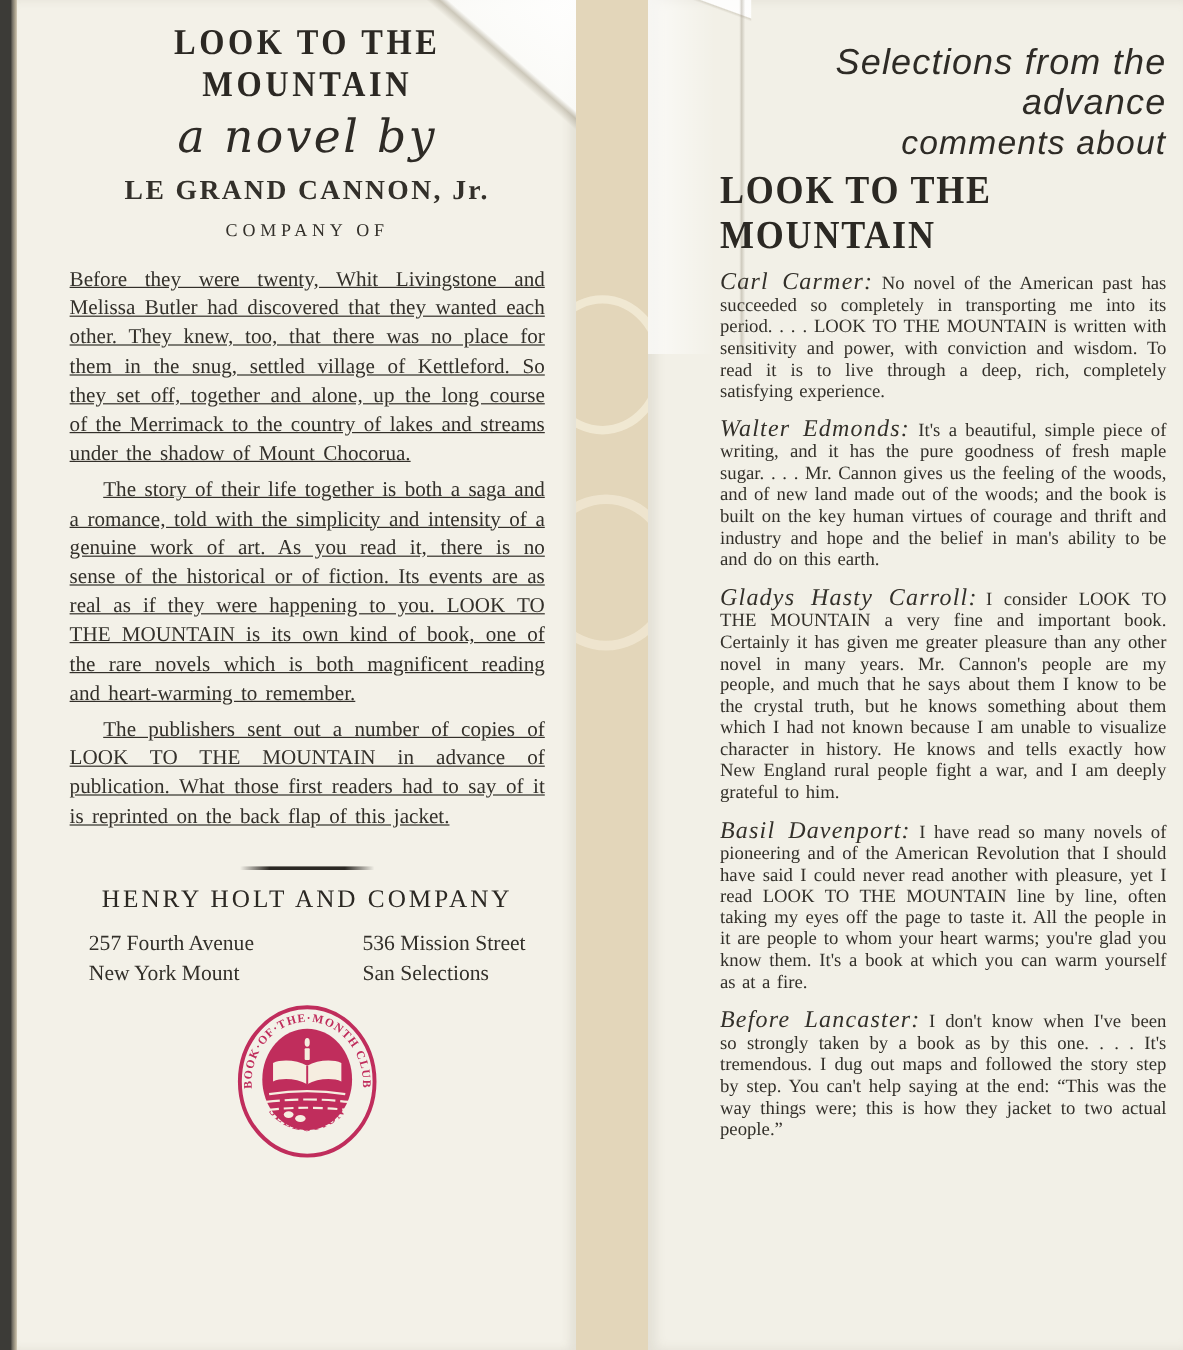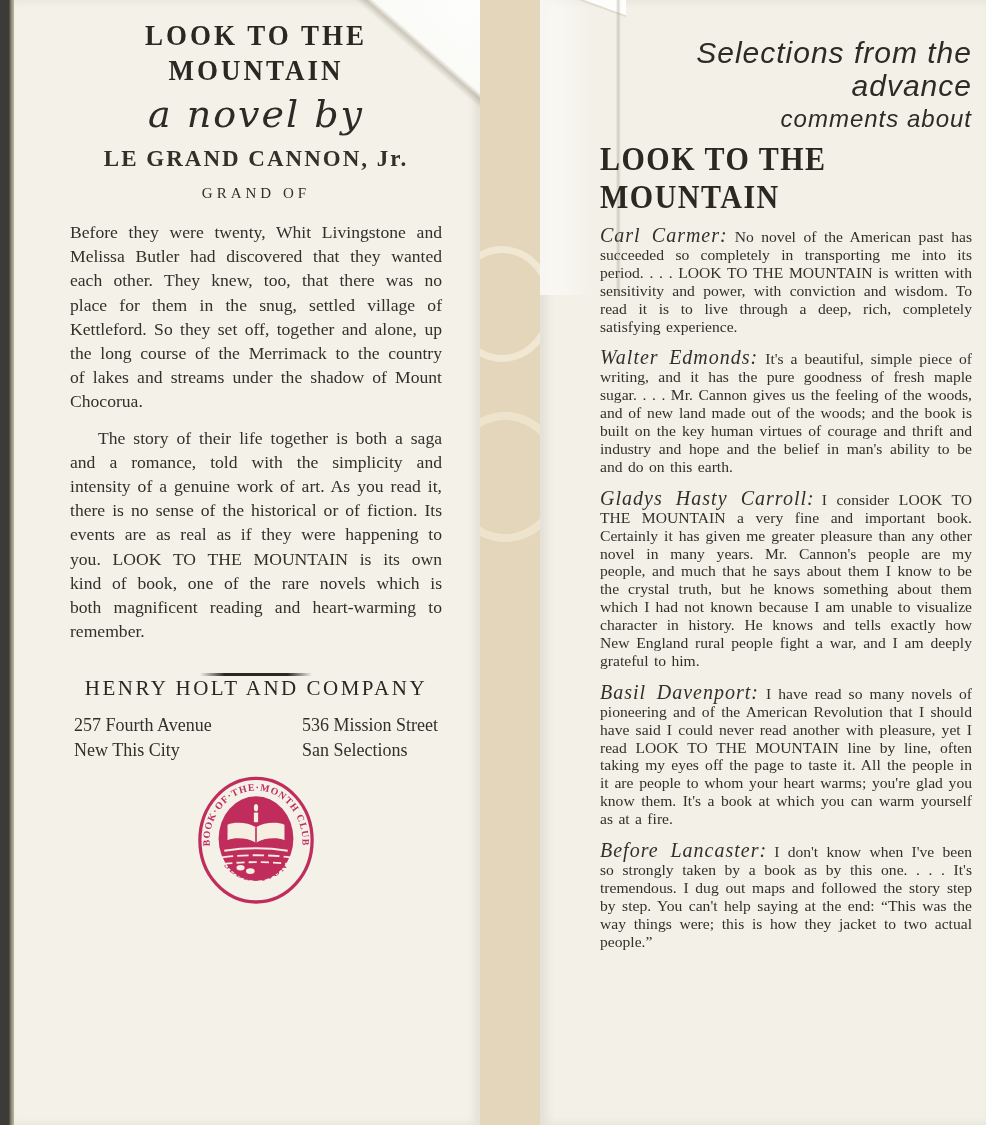--- a/index.html
+++ b/index.html
@@ -38,35 +38,35 @@
   .lf-inner { padding:22px 26px 0 44px; }
   .lf-title { text-align:center; font-weight:bold; font-size:27px; letter-spacing:3px;
               transform:scaleY(1.12); color:#2b2823; }
   .lf-script { text-align:center; font-family:"DejaVu Serif", serif; font-style:italic;
                font-size:38px; letter-spacing:2px; margin-top:8px; color:#2e2b26; }
   .lf-author { text-align:center; font-weight:bold; font-size:23px; letter-spacing:2px; margin-top:10px; }
   .lf-authorof { text-align:center; font-size:15px; letter-spacing:4px; margin-top:13px; }
   .lf-works { text-align:center; font-style:italic; font-size:20px; word-spacing:5px; margin-top:7px; }
   .lf-body { margin:18px auto 0; width:396px; font-size:17.6px; line-height:24.2px;
              text-align:justify; word-spacing:2.5px; }
-  .lf-body p { margin:12px; }
+  .lf-body p { margin:0;text-decoration:underline; }
   .lf-body p + p { margin-top:6px; text-indent:28px; }
   .lf-rule { margin:30px auto 0; width:112px; height:3px;
     background:linear-gradient(90deg, rgba(43,40,35,0), #2b2823 22%, #2b2823 78%, rgba(43,40,35,0)); }
-  .lf-publisher { text-align:center; font-size:21px; letter-spacing:2.5px; margin-top:0; color:#2b2823; }
+  .lf-publisher { text-align:center; font-size:21px; letter-spacing:2.5px; margin-top:12px; color:#2b2823; }
   .lf-addresses { width:364px; margin:12px auto 0; display:flex; justify-content:space-between;
                   font-size:18px; line-height:25px;gap:13px; }
   .addr-right { text-align:left; }
   .lf-seal { display:block; margin:12px auto 0; }
 
   
   .rf-inner { padding:36px 14px 0 60px; }
   .rf-script { text-align:right; font-family:Liberation Sans, sans-serif; font-style:italic;
                font-size:30px; letter-spacing:1px; color:#2e2b26; line-height:33px; }
-  .rf-script2 { font-size:24px; }
+  .rf-script2 { font-size:28px; }
   .rf-title { font-weight:bold; font-size:30px; letter-spacing:1.5px; margin-top:9px;
               transform:scaleY(1.1); transform-origin:left center; color:#2b2823; }
   .rf-reviews { margin-top:13px; width:372px; font-size:15.6px; line-height:17.9px;
                 text-align:justify; word-spacing:1.5px; }
   .review { margin:0 0 12px 0; }
   .rev-name { font-style:italic; font-size:20px; line-height:1; letter-spacing:1px;
               margin-right:7px; word-spacing:3px; }
 </style>
 </head>
 <body>
@@ -76,34 +76,35 @@
   <div class="spine-strip"></div>
   <div class="ring ring1"></div>
   <div class="ring ring2"></div>
 
   <div class="flap left-flap">
     <div class="lf-fold"></div>
     <div class="lf-inner">
       <div class="lf-title">LOOK TO THE MOUNTAIN</div>
       <div class="lf-script">a novel by</div>
       <div class="lf-author">LE GRAND CANNON, Jr.</div>
-      <div class="lf-authorof">GRAND OF</div>
+      <div class="lf-authorof">COMPANY OF</div>
 
       <div class="lf-body">
         <p>Before they were twenty, Whit Livingstone and Melissa Butler had discovered that they wanted each other. They knew, too, that there was no place for them in the snug, settled village of Kettleford. So they set off, together and alone, up the long course of the Merrimack to the country of lakes and streams under the shadow of Mount Chocorua.</p>
         <p>The story of their life together is both a saga and a romance, told with the simplicity and intensity of a genuine work of art. As you read it, there is no sense of the historical or of fiction. Its events are as real as if they were happening to you. LOOK TO THE MOUNTAIN is its own kind of book, one of the rare novels which is both magnificent reading and heart-warming to remember.</p>
+        <p>The publishers sent out a number of copies of LOOK TO THE MOUNTAIN in advance of publication. What those first readers had to say of it is reprinted on the back flap of this jacket.</p>
       </div>
 
       <div class="lf-rule"></div>
       <div class="lf-publisher">HENRY HOLT AND COMPANY</div>
 
       <div class="lf-addresses">
         <div class="addr-left">
           <div>257 Fourth Avenue</div>
-          <div>New This City</div>
+          <div>New York Mount</div>
         </div>
         <div class="addr-right">
           <div>536 Mission Street</div>
           <div>San Selections</div>
         </div>
       </div>
 
       <svg class="lf-seal" width="122" height="132" viewBox="0 0 150 162">
         <ellipse cx="75" cy="80" rx="69" ry="76" fill="none" stroke="#c02d5c" stroke-width="4"></ellipse>
         <defs>

